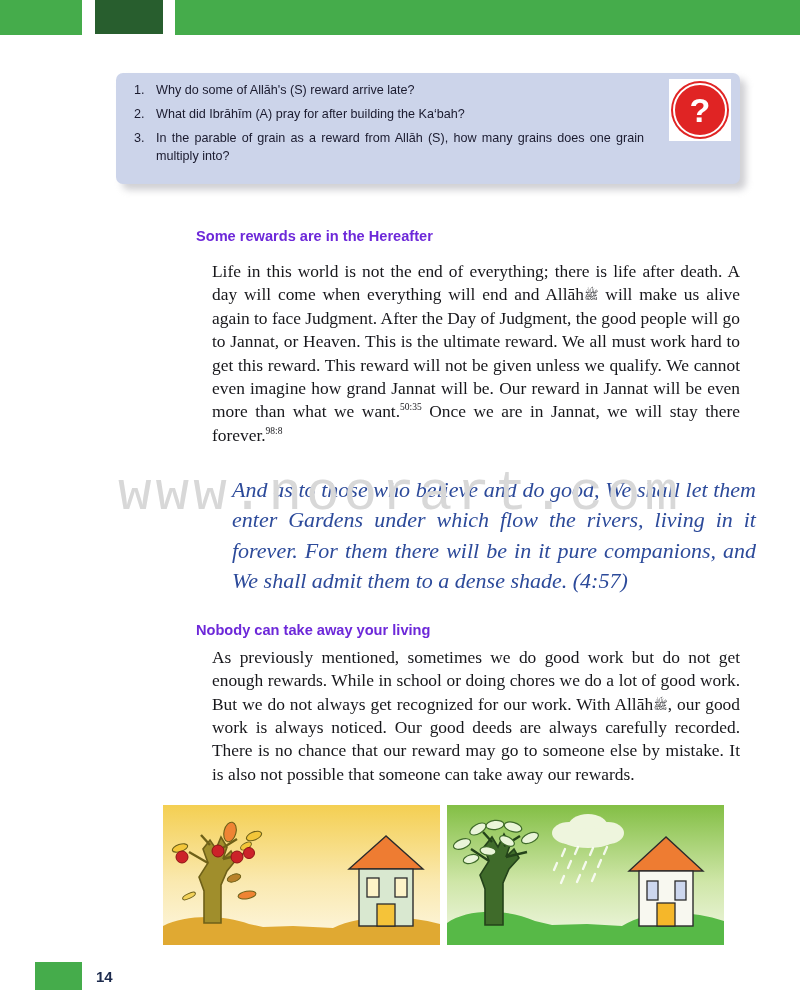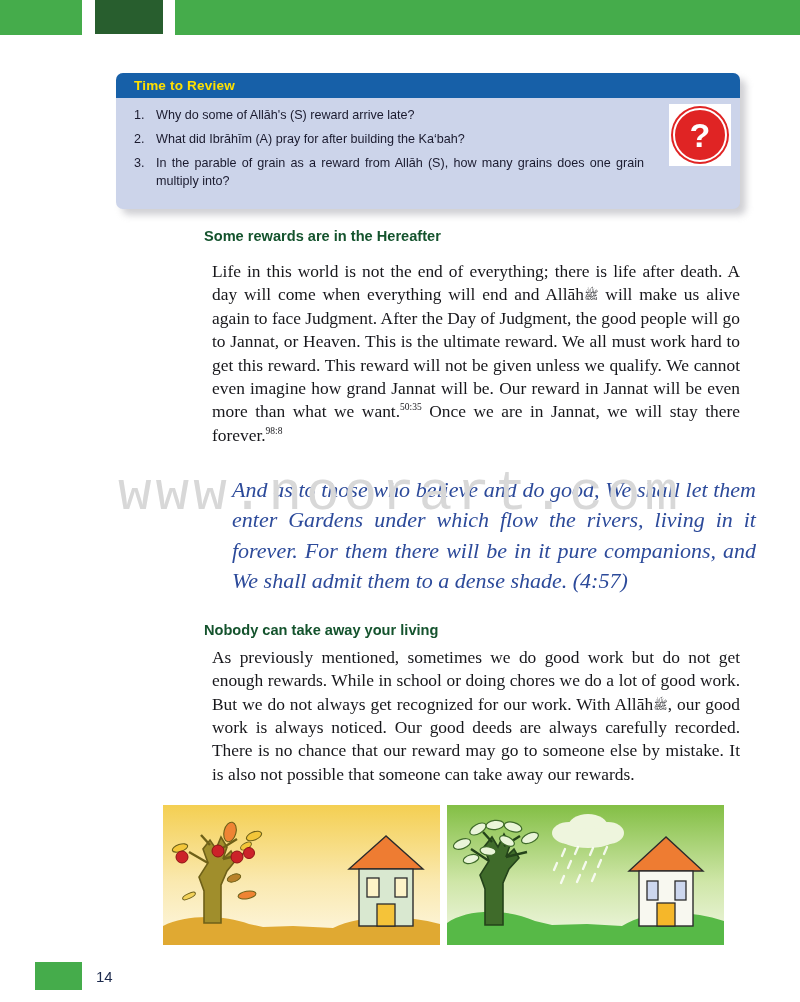--- a/index.html
+++ b/index.html
@@ -94,25 +94,25 @@
     line-height: 1;
   }
 
   
   #content {
     position: absolute;
     left: 196px; top: 228px;
     width: 560px;
   }
   .sec-head {
-    color: #14532d;
+    color: #6d28d9;
     font-family: "Liberation Sans", sans-serif;
     font-weight: bold;
     font-size: 14.6px;
-    margin: 0 0 8px 8px;
+    margin: 0 0 8px 0;
   }
   .para {
     font-family: "Liberation Serif", serif;
     font-size: 17.4px;
     line-height: 1.345;
     color: #17171b;
     text-align: justify;
     margin: 16px;
   }
   .para sup { font-size: 9.5px; vertical-align: super; }
@@ -163,38 +163,37 @@
   #footer-block {
     position: absolute;
     left: 35px; top: 962px;
     width: 47px; height: 28px;
     background: #45ac4b;
   }
   #page-number {
     position: absolute;
     left: 96px; top: 968px;
     font-family: "Liberation Sans", sans-serif;
-    font-weight: normal;
+    font-weight: bold;
     font-size: 15px;
     color: #1c2a4d;
   }
 </style>
 </head>
 <body>
 
 <div id="page">
 
   <div class="topbar" id="bar-left"></div>
   <div class="topbar" id="bar-dark"></div>
   <div class="topbar" id="bar-right"></div>
 
   <div id="watermark">www.noorart.com</div>
 
   <div id="review-box">
-    <div id="review-header">Time to Review</div>
     <div id="review-body">
 
       <div class="qrow">
         <span class="qnum">1.</span>
         <span class="qtext">Why do some of Allāh's (S) reward arrive late?</span>
       </div>
 
       <div class="qrow">
         <span class="qnum">2.</span>
         <span class="qtext">What did Ibrāhīm (A) pray for after building the Ka‘bah?</span>

